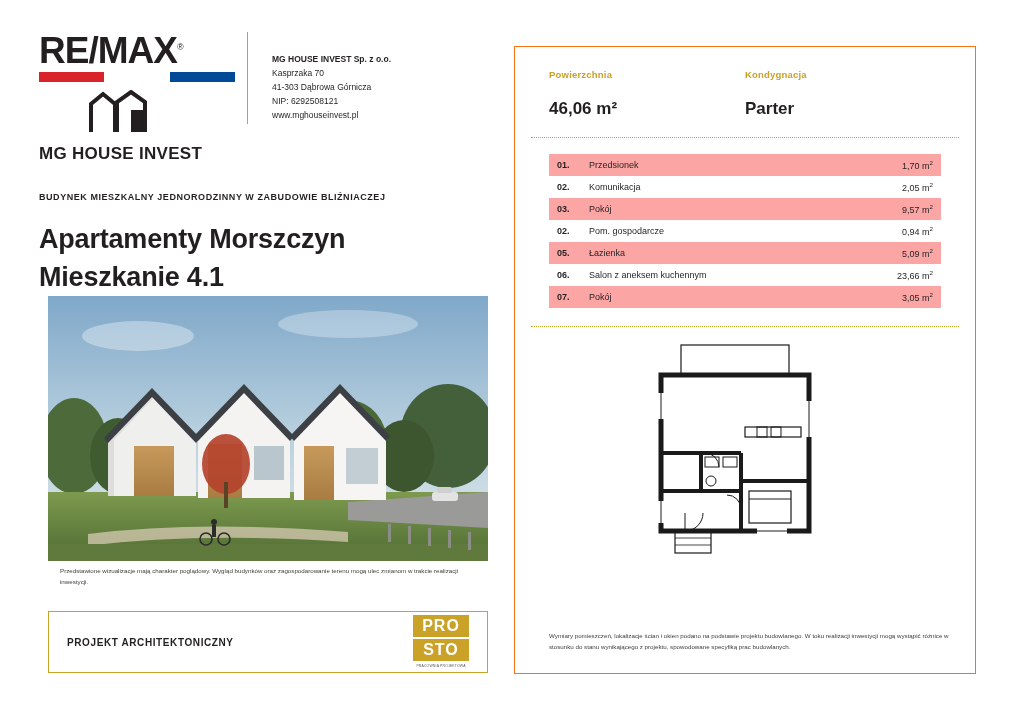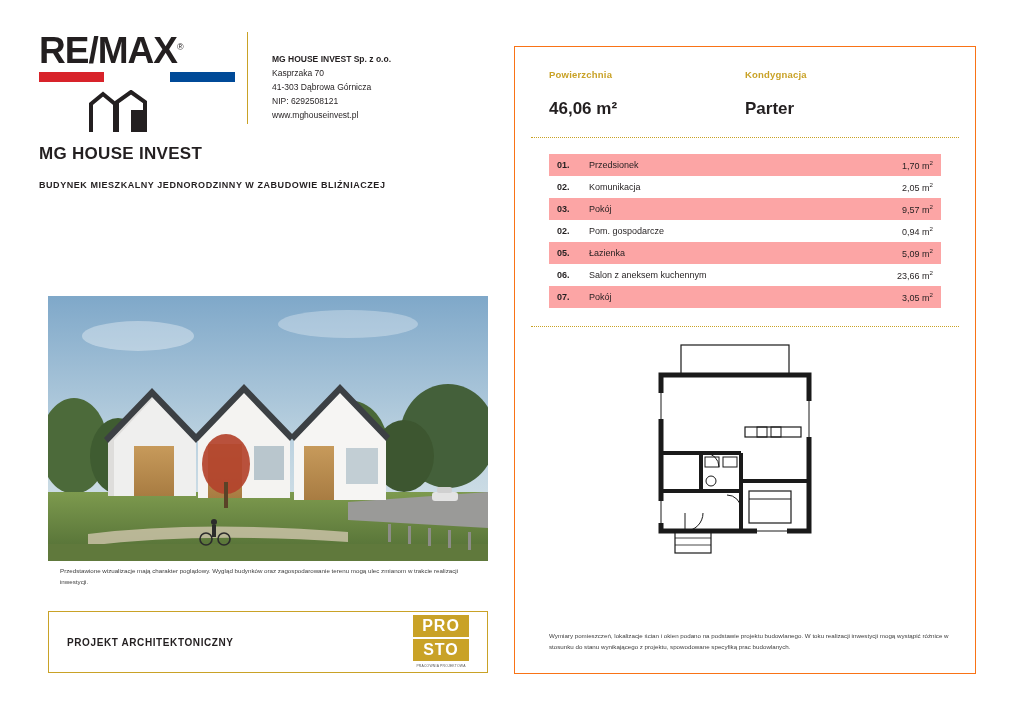--- a/index.html
+++ b/index.html
@@ -27,21 +27,21 @@
   .remax-bars i:nth-child(3){ background:#004A98; }
   .mg-logo { margin:8px 0 4px 48px; }
   .mg-sub { font-size:17px; font-weight:bold; letter-spacing:.3px; margin-top:6px; }
 
   .vdiv { width:1px; background:#c9a227; height:92px; margin:4px 24px 0 8px; }
 
   .company { font-size:8.5px; line-height:1.65; padding-top:24px; color:#231f20; }
   .company .name { font-weight:bold; }
 
   .subtitle {
-    margin-top:42px;
+    margin-top:54px;
     font-size:9px; font-weight:bold; letter-spacing:.55px; text-transform:uppercase;
   }
   .title { margin-top:18px; font-size:27px; font-weight:bold; line-height:1.42; letter-spacing:-.2px; }
 
   
   .viz { position:absolute; left:48px; top:296px; width:440px; height:265px; overflow:hidden; }
   .viz svg { display:block; }
   .viznote {
     position:absolute; left:60px; top:566px; width:420px;
     font-size:6.2px; line-height:1.75; color:#3c3c3c;
@@ -120,20 +120,24 @@
       <div class="company">
         <div class="name">MG HOUSE INVEST Sp. z o.o.</div>
         <div>Kasprzaka 70</div>
         <div>41-303 Dąbrowa Górnicza</div>
         <div>NIP: 6292508121</div>
         <div>www.mghouseinvest.pl</div>
       </div>
     </div>
 
     <div class="subtitle">BUDYNEK MIESZKALNY JEDNORODZINNY W ZABUDOWIE BLIŹNIACZEJ</div>
+    <div class="title">
+      <div>Apartamenty Morszczyn</div>
+      <div>Mieszkanie 4.1</div>
+    </div>
   </div>
 
   <div class="viz">
     <svg width="440" height="265" viewBox="0 0 440 265">
       <defs>
         <linearGradient id="sky" x1="0" y1="0" x2="0" y2="1">
           <stop offset="0%" stop-color="#7fa8c9"></stop>
           <stop offset="55%" stop-color="#bcd2e0"></stop>
           <stop offset="100%" stop-color="#dfe8ea"></stop>
         </linearGradient>

